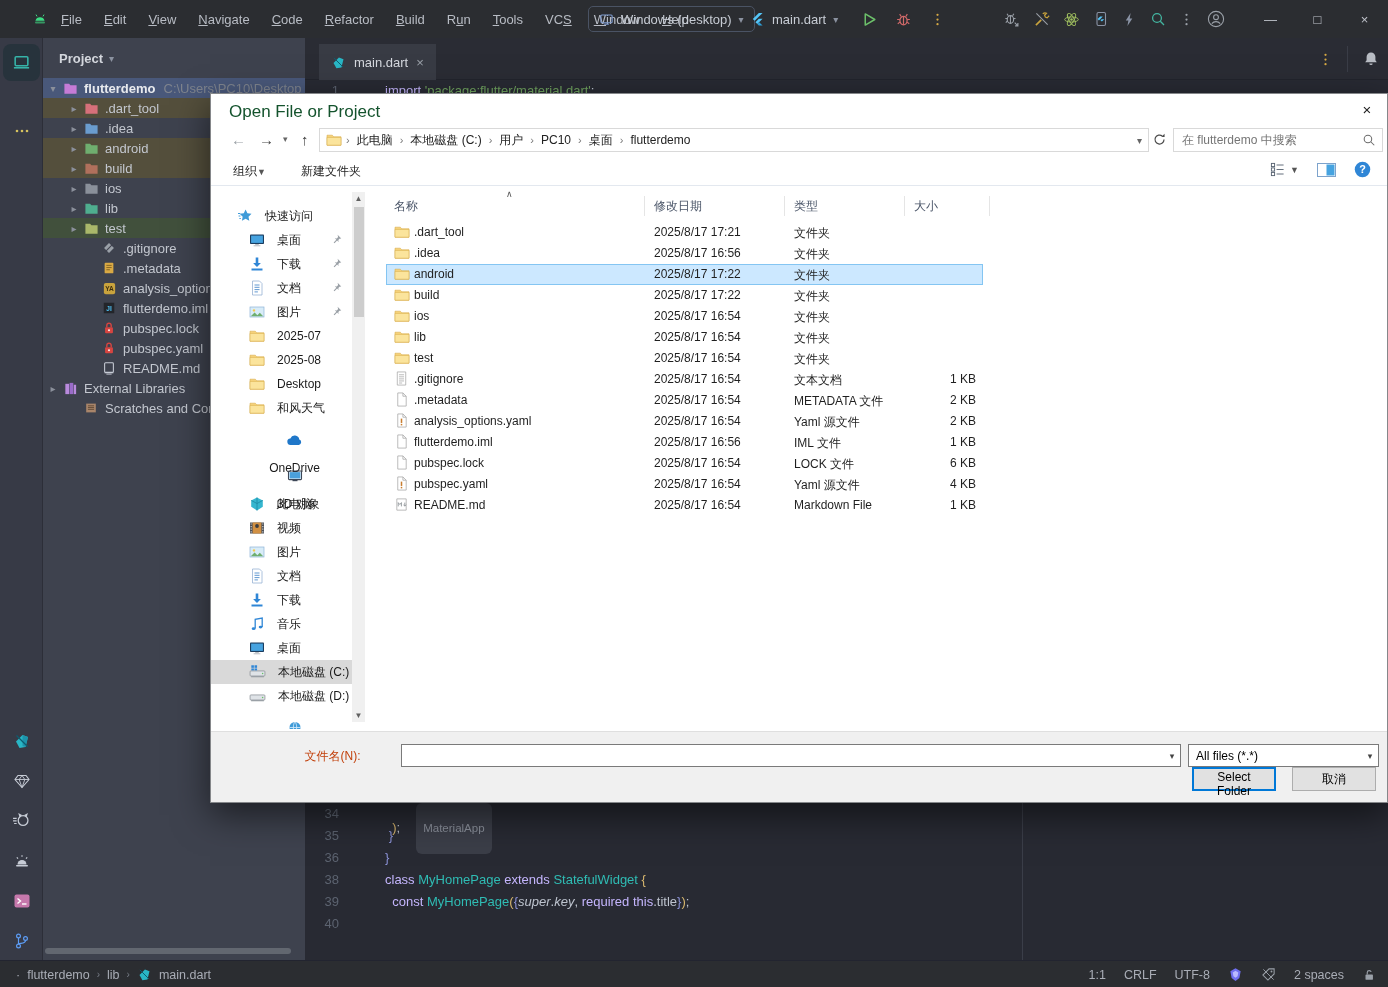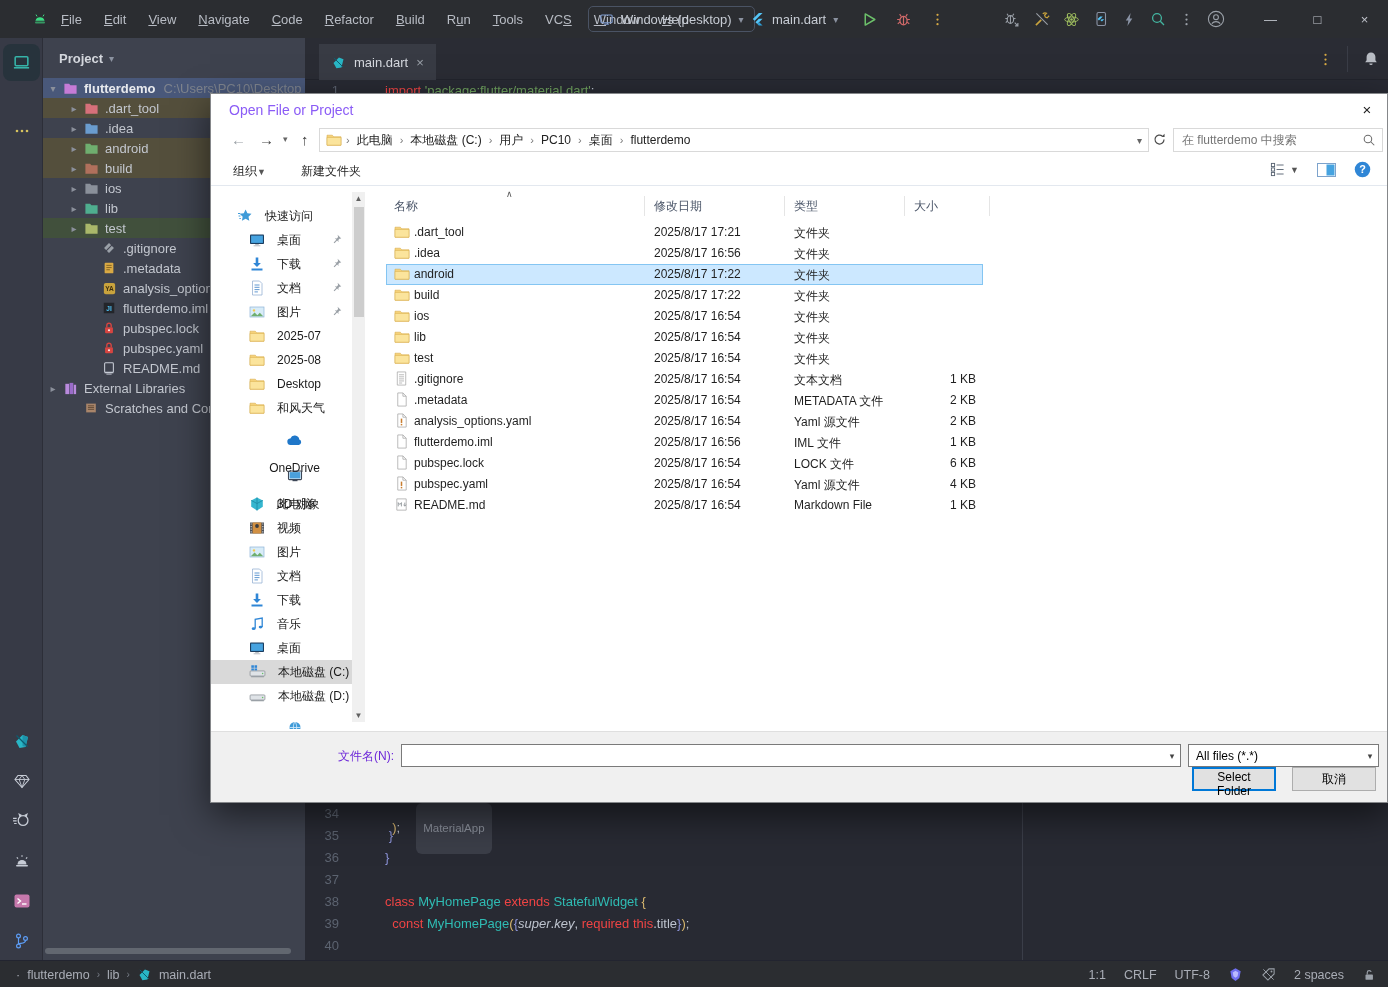--- a/index.html
+++ b/index.html
@@ -44,35 +44,35 @@
   .tab{position:absolute;left:14px;top:6px;height:36px;background:#383b44;display:flex;align-items:center;gap:8px;padding:0 12px;color:#d5d8de;font-size:13px;}
   .tab-close{color:#9aa0a8;font-size:13px;}
   .tab-right{position:absolute;right:8px;top:0;height:42px;display:flex;align-items:center;gap:14px;}
   .tab-divider{width:1px;height:26px;background:#3a3d47;}
   .code{font-family:"DejaVu Sans Mono","Liberation Mono",monospace;font-size:13px;line-height:22px;}
   .code-top{position:absolute;left:0;top:42px;right:0;height:13px;overflow:hidden;}
   .code-bottom{position:absolute;left:0;top:765px;right:0;bottom:0;overflow:hidden;}
   .code-line{display:flex;height:22px;white-space:pre;}
   .gutter{width:34px;text-align:right;color:#5c6370;flex:0 0 auto;}
   .code-text{margin-left:46px;color:#bec4cf;white-space:pre;}
-  .tk-kw{color:#ef4444;} .tk-cls{color:#2fbcb4;} .tk-by{color:#d8b76e;} .tk-bb{color:#8b92d6;}
+  .tk-kw{color:#c4b5fd;} .tk-cls{color:#2fbcb4;} .tk-by{color:#d8b76e;} .tk-bb{color:#8b92d6;}
   .tk-pl{color:#bec4cf;} .tk-it{color:#bec4cf;font-style:italic;} .tk-str{color:#6fa25f;}
   .inlay{display:inline-block;margin-left:16px;padding:16px 7px;background:#3b3e48;color:#8b909b;border-radius:6px;font-size:11.5px;line-height:19px;vertical-align:middle;font-family:"Liberation Sans",sans-serif;}
   .vguide{position:absolute;left:717px;top:0;bottom:0;width:1px;background:#3b3e49;}
 
   
   .statusbar{position:absolute;left:0;bottom:0;width:1388px;height:27px;background:#2b2d31;border-top:1px solid #222430;color:#a9adb6;font-size:12.5px;}
   .sb-left{position:absolute;left:16px;top:0;height:27px;display:flex;align-items:center;gap:7px;}
   .sb-sep{color:#767b85;font-size:10px;}
   .sb-right{position:absolute;right:12px;top:0;height:27px;display:flex;align-items:center;gap:18px;}
 
   
   .dialog{position:absolute;left:210px;top:93px;width:1178px;height:710px;background:#fff;border:1px solid #85878a;box-shadow:0 12px 34px rgba(0,0,0,.55);z-index:10;color:#1a1a1a;font-size:12px;}
   .dlg-title{position:absolute;left:0;top:0;right:0;height:30px;}
-  .dlg-title-text{position:absolute;left:18px;top:8px;font-size:14px;color:#8b5cf6;}
+  .dlg-title-text{position:absolute;left:18px;top:8px;font-size:17px;color:#14532d;}
   .dlg-close{position:absolute;right:8px;top:4px;width:24px;height:22px;display:flex;align-items:center;justify-content:center;font-size:15px;color:#222;}
   .dlg-nav{position:absolute;left:0;top:30px;right:0;height:32px;}
   .nav-glyph{position:absolute;top:7px;font-size:15px;}
   .addressbar{position:absolute;left:108px;top:4px;width:830px;height:24px;border:1px solid #d9d9d9;background:#fff;display:flex;align-items:center;padding:0 6px;gap:2px;}
   .crumb{padding:0 5px;color:#222;white-space:nowrap;}
   .crumb-sep{color:#777;font-size:11px;padding:0 2px;}
   .addr-caret{margin-left:auto;color:#666;font-size:10px;}
   .refresh-btn{position:absolute;left:941px;top:8px;}
   .searchbox{position:absolute;left:962px;top:4px;width:210px;height:24px;border:1px solid #d9d9d9;display:flex;align-items:center;padding:0 6px;}
   .searchbox input{flex:1;border:none;outline:none;font-size:12px;color:#333;min-width:0;}
@@ -97,21 +97,21 @@
   .sort-caret{position:absolute;left:130px;top:-3px;font-size:9px;color:#555;}
   .rows{position:absolute;left:0;top:36px;right:0;bottom:0;}
   .f-row{position:relative;height:21px;}
   .f-row .sel{position:absolute;left:10px;top:0;width:597px;height:21px;background:#cce8ff;border:1px solid #84c5f2;}
   .f-ico{position:absolute;left:18px;top:2px;}
   .f-name{position:absolute;left:38px;top:3px;color:#1f1f1f;}
   .f-date{position:absolute;left:278px;top:3px;color:#1f1f1f;}
   .f-type{position:absolute;left:418px;top:3px;color:#1f1f1f;}
   .f-size{position:absolute;left:520px;top:3px;width:80px;text-align:right;color:#1f1f1f;}
   .dlg-footer{position:absolute;left:0;bottom:0;right:0;height:71px;background:#f0f0f0;border-top:1px solid #dfdfdf;}
-  .fn-label{position:absolute;left:60px;top:16px;width:123px;text-align:right;color:#6d28d9;}
+  .fn-label{position:absolute;left:60px;top:16px;width:123px;text-align:center;color:#c2410c;}
   .fn-input{position:absolute;left:190px;top:12px;width:780px;height:23px;background:#fff;border:1px solid #7a7a7a;display:flex;align-items:center;}
   .fn-input input{flex:1;border:none;outline:none;height:100%;padding:0 6px;font-size:12px;}
   .combo-caret{width:16px;text-align:center;color:#444;font-size:9px;}
   .ft-select{position:absolute;left:977px;top:12px;width:191px;height:23px;background:#fff;border:1px solid #7a7a7a;display:flex;align-items:center;padding-left:7px;color:#000;}
   .btn{position:absolute;top:35px;height:24px;font-size:12px;background:#e1e1e1;border:1px solid #adadad;color:#000;}
   .btn.primary{left:981px;width:84px;border:2px solid #0078d7;}
   .btn.cancel{left:1081px;width:84px;}
 </style>
 </head>
 <body>
@@ -532,21 +532,20 @@
     </div>
     <div class="code code-top" id="code-top">
         <div class="code-line"><span class="gutter">1</span><span class="code-text"><span class="tk-kw">import</span><span class="tk-pl"> </span><span class="tk-str">'package:flutter/material.dart'</span><span class="tk-pl">;</span></span></div>
       </div>
     <div class="code code-bottom">
       <div class="vguide"></div>
       <div id="code-lines">
           <div class="code-line"><span class="gutter">34</span><span class="code-text"><span class="tk-pl">  </span><span class="tk-by">)</span><span class="tk-pl">;</span><span class="inlay">MaterialApp</span></span></div>
           <div class="code-line"><span class="gutter">35</span><span class="code-text"><span class="tk-pl"> </span><span class="tk-bb">}</span></span></div>
           <div class="code-line"><span class="gutter">36</span><span class="code-text"><span class="tk-bb">}</span></span></div>
-          <div class="code-line"><span class="gutter">37</span><span class="code-text"></span></div>
           <div class="code-line"><span class="gutter">38</span><span class="code-text"><span class="tk-kw">class</span><span class="tk-pl"> </span><span class="tk-cls">MyHomePage</span><span class="tk-pl"> </span><span class="tk-kw">extends</span><span class="tk-pl"> </span><span class="tk-cls">StatefulWidget</span><span class="tk-pl"> </span><span class="tk-by">{</span></span></div>
           <div class="code-line"><span class="gutter">39</span><span class="code-text"><span class="tk-pl">  </span><span class="tk-kw">const</span><span class="tk-pl"> </span><span class="tk-cls">MyHomePage</span><span class="tk-by">(</span><span class="tk-bb">{</span><span class="tk-it">super</span><span class="tk-pl">.</span><span class="tk-it">key</span><span class="tk-pl">, </span><span class="tk-kw">required</span><span class="tk-pl"> </span><span class="tk-kw">this</span><span class="tk-pl">.</span><span class="tk-pl">title</span><span class="tk-bb">}</span><span class="tk-by">)</span><span class="tk-pl">;</span></span></div>
           <div class="code-line"><span class="gutter">40</span><span class="code-text"></span></div>
         </div>
     </div>
   </div>
 
   <div class="statusbar">
     <div class="sb-left" id="status-crumbs">
         <span>·</span>

